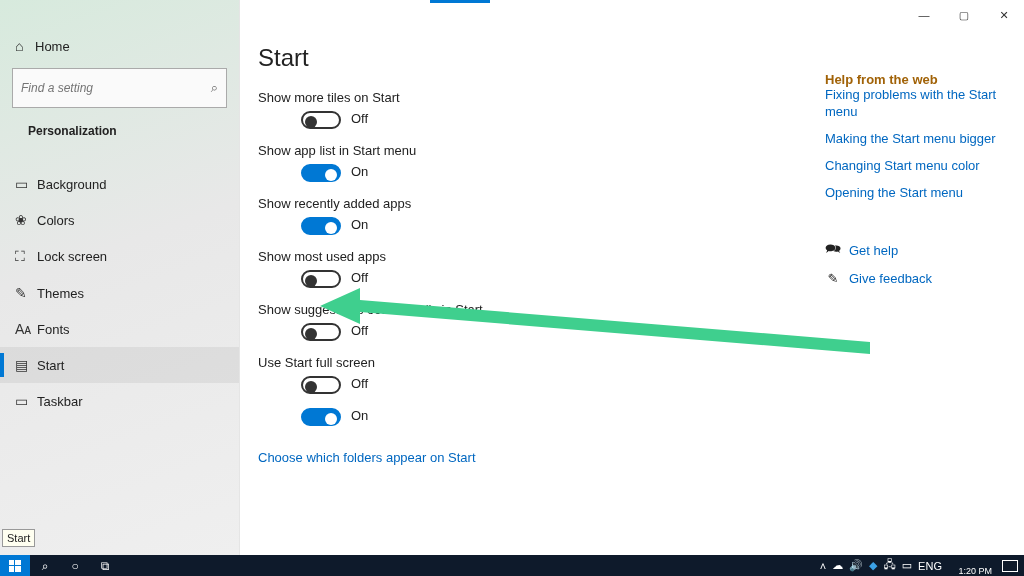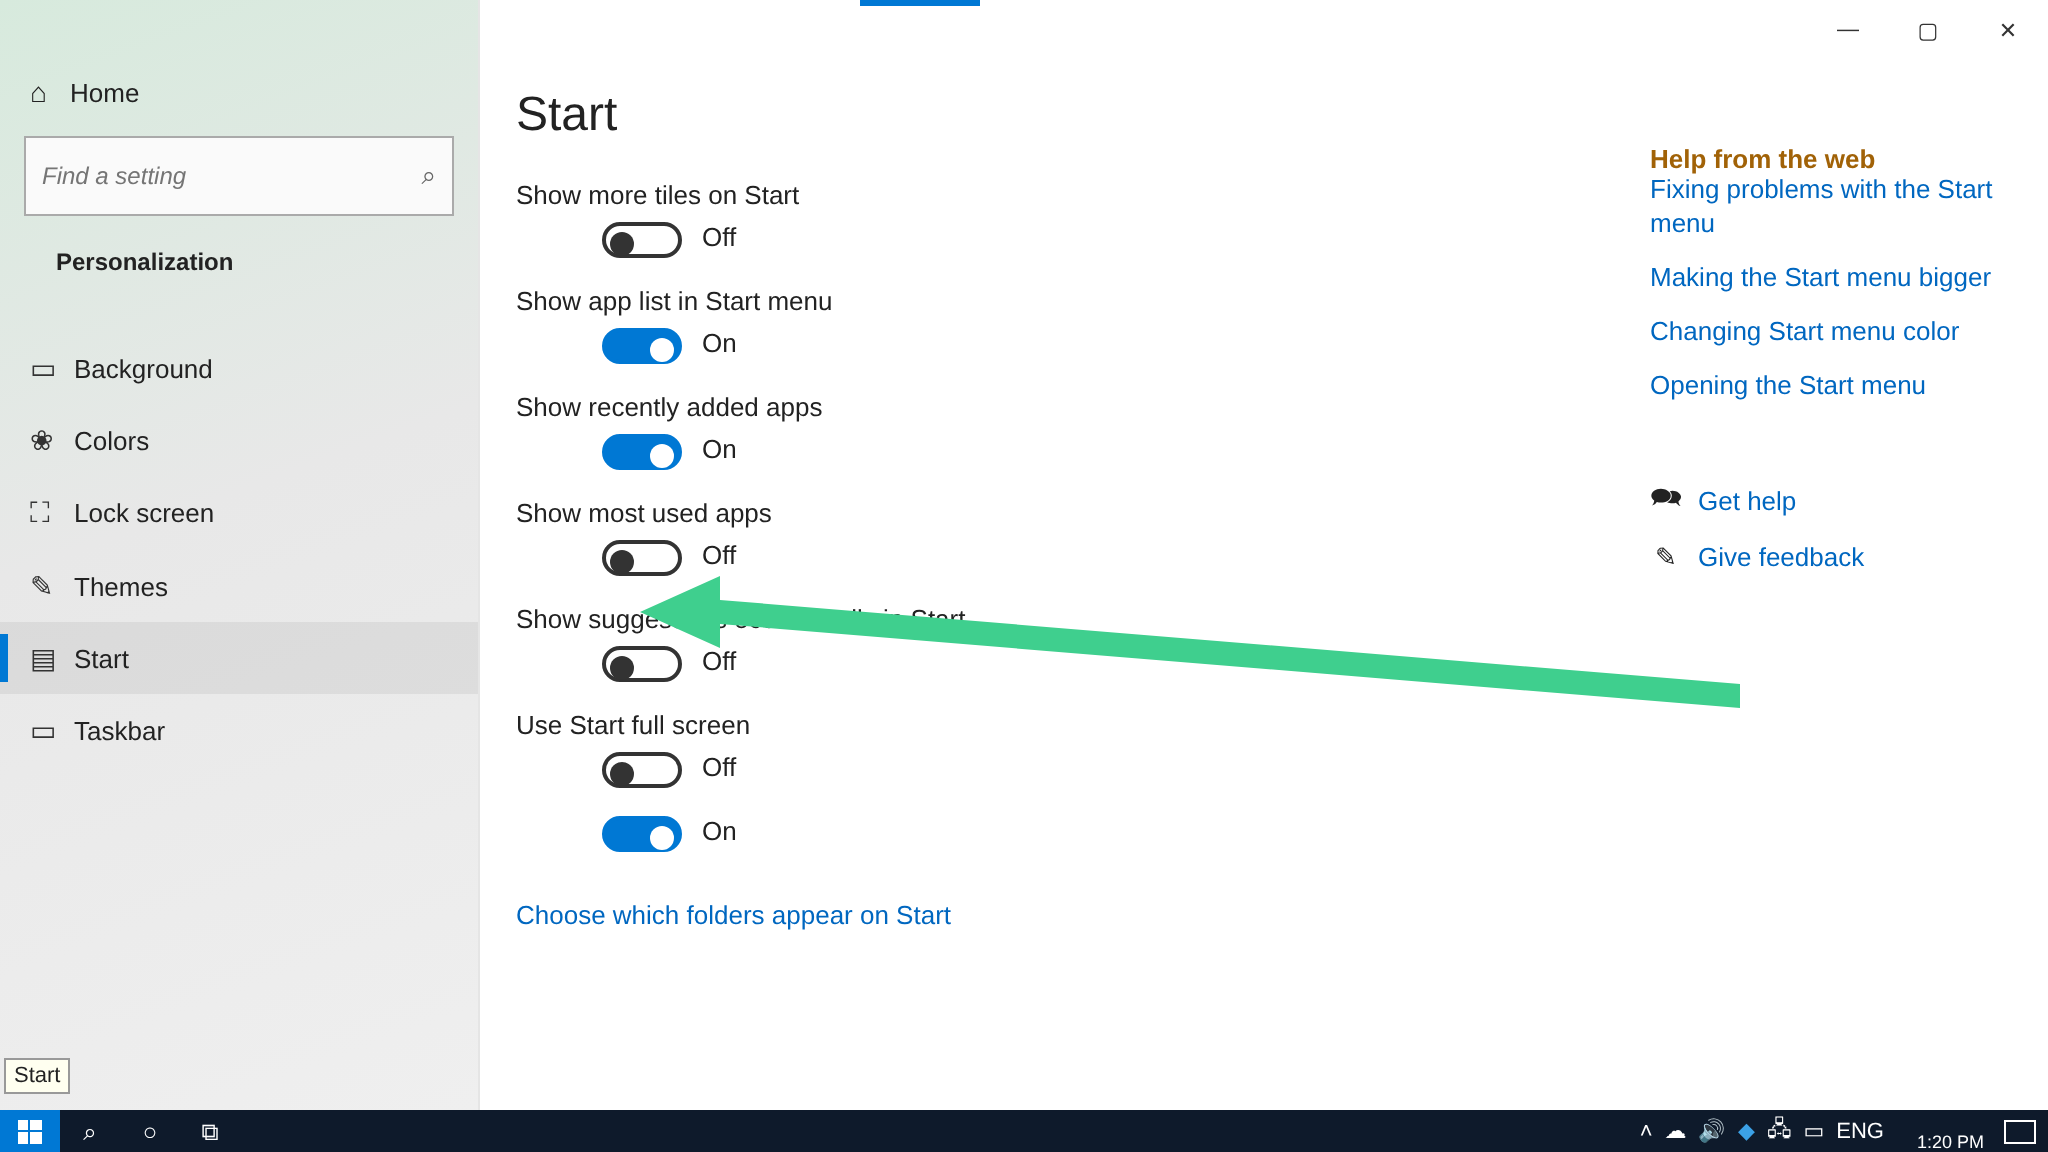--- a/index.html
+++ b/index.html
@@ -99,20 +99,24 @@
         <span>Colors</span>
       </div>
       <div class="nav-item">
         <span class="ico">⛶</span>
         <span>Lock screen</span>
       </div>
       <div class="nav-item">
         <span class="ico">✎</span>
         <span>Themes</span>
       </div>
+      <div class="nav-item">
+        <span class="ico">Aᴀ</span>
+        <span>Fonts</span>
+      </div>
       <div class="nav-item active">
         <span class="ico">▤</span>
         <span>Start</span>
       </div>
       <div class="nav-item">
         <span class="ico">▭</span>
         <span>Taskbar</span>
       </div>
     </div>
   </div>

